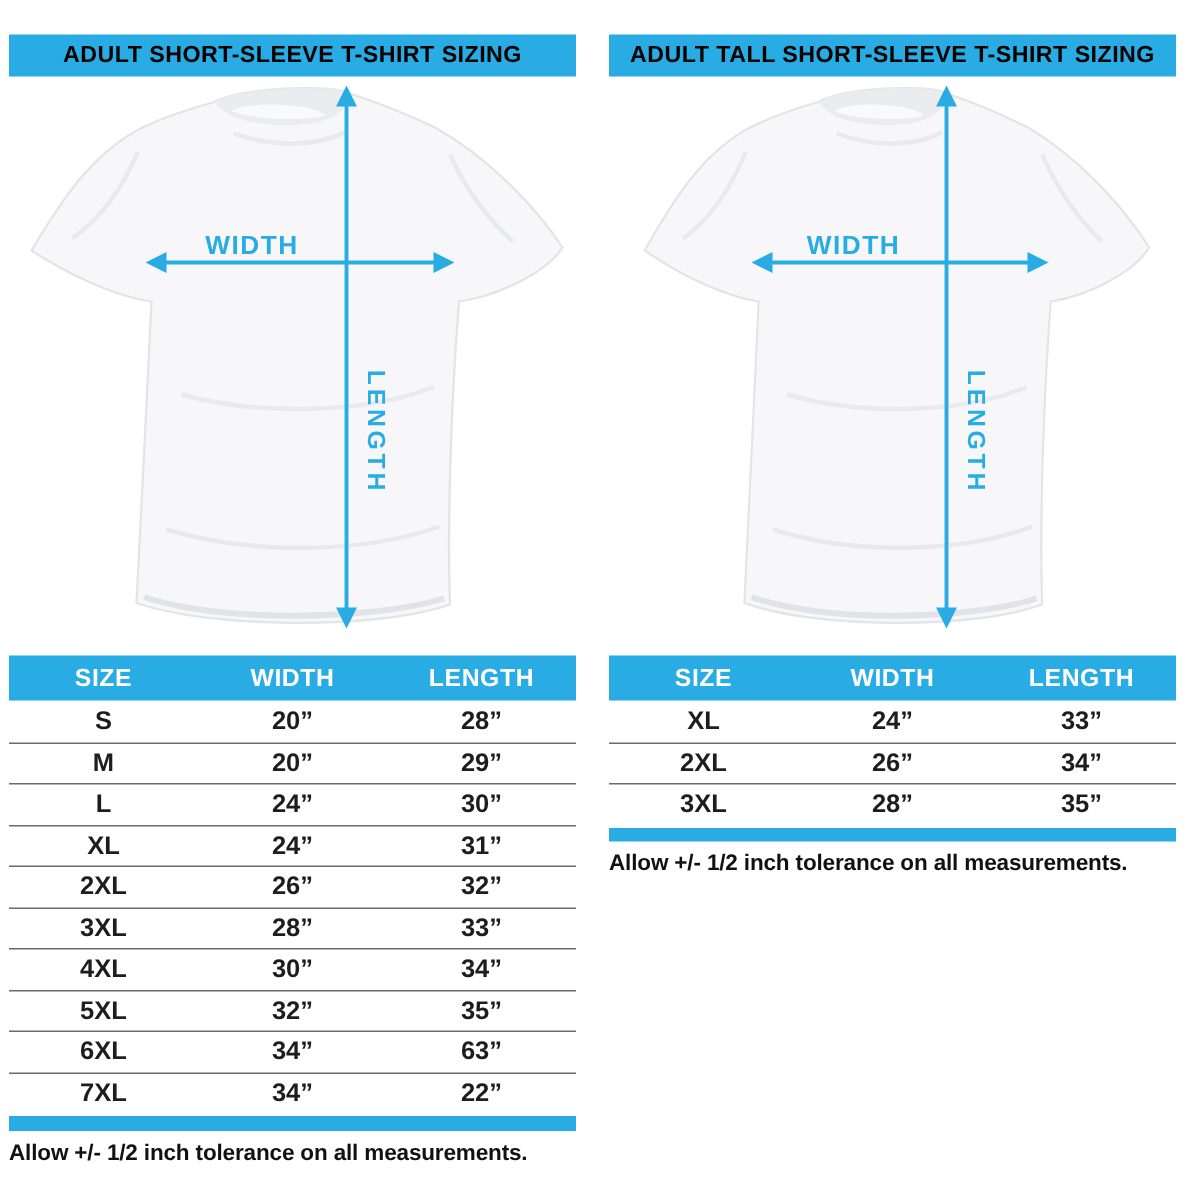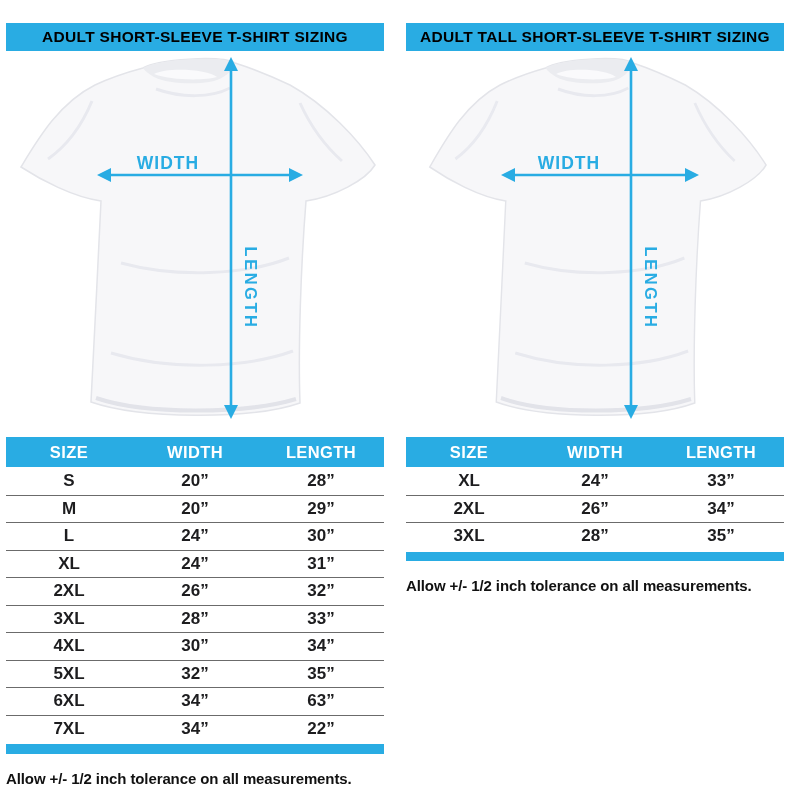--- a/index.html
+++ b/index.html
@@ -22,21 +22,21 @@
   }
   .t-body{display:block;}
   .t-row{
     display:grid;grid-template-columns:1fr 1fr 1fr;align-items:center;
     height:27.5px;box-sizing:border-box;text-align:center;
     font-weight:bold;font-size:17px;color:#1d1d1f;
   }
   .t-row + .t-row{border-top:1.5px solid #6b6b6b;}
   .end-bar{height:9.5px;background:#29ace3;margin-top:2px;}
   .footnote{
-    margin-top:16px;font-weight:bold;font-size:15px;letter-spacing:-.1px;
+    margin-top:6px;font-weight:bold;font-size:15px;letter-spacing:-.1px;
     color:#111111;text-align:left;white-space:nowrap;
   }
 </style>
 </head>
 <body>
 
 <div class="stage">
 
   <div class="panel left">
     <div class="header-bar">ADULT SHORT-SLEEVE T-SHIRT SIZING</div>

